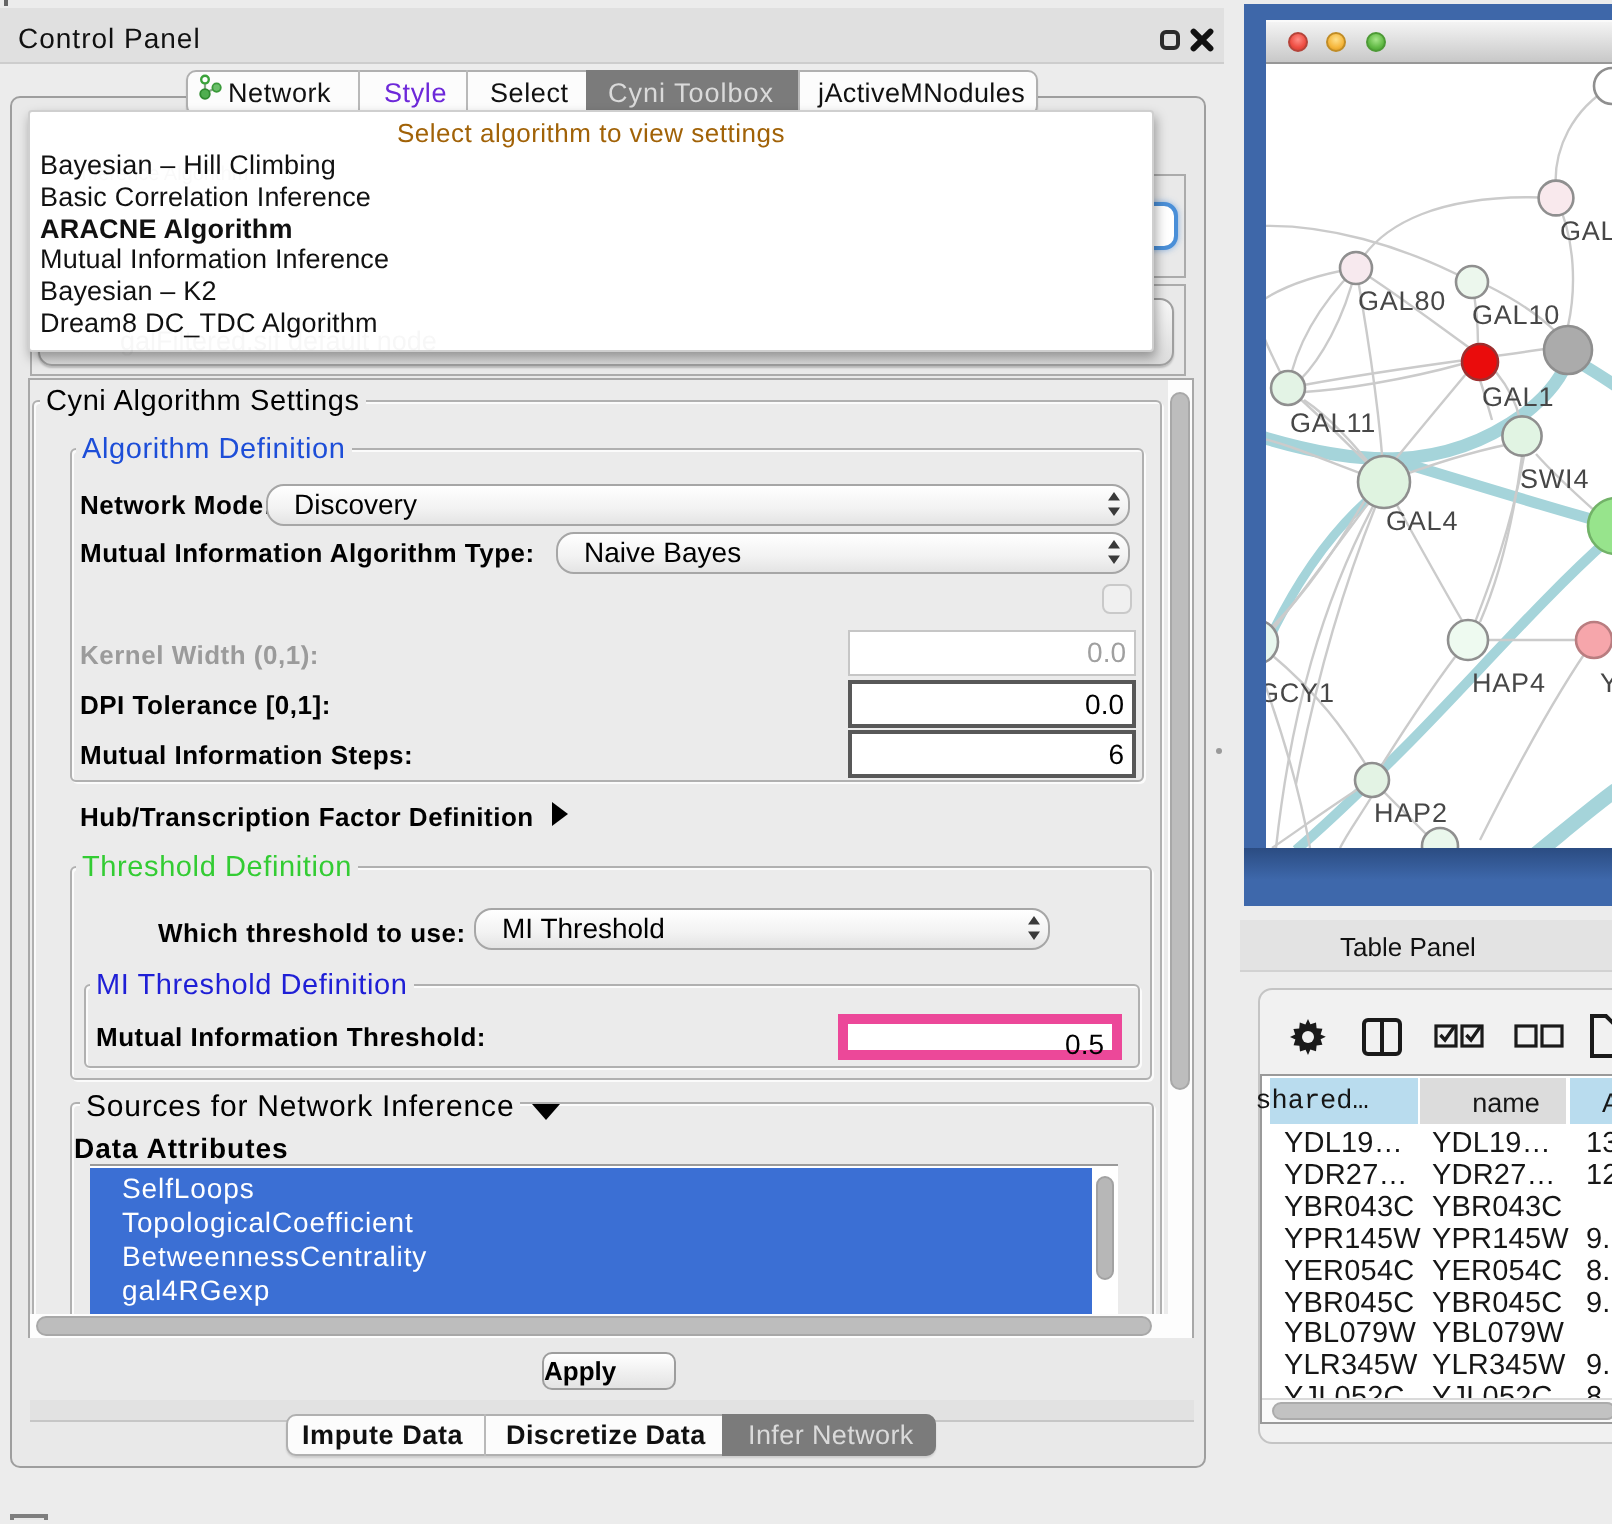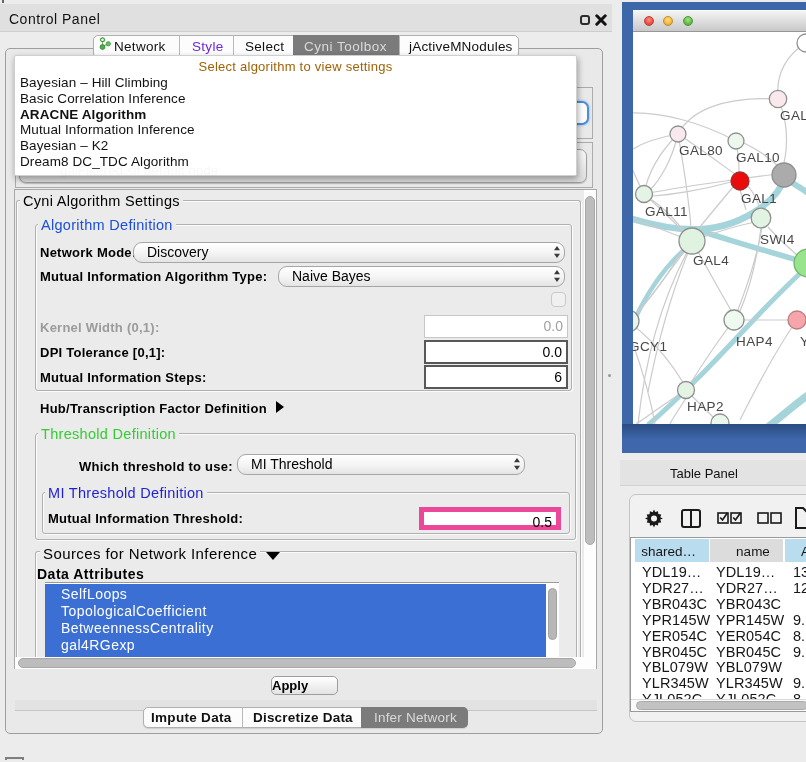--- a/index.html
+++ b/index.html
@@ -236,21 +236,21 @@
 <svg class="abs" style="left:757px; top:512px;" width="26" height="12" viewBox="0 0 26 12">
   <rect x="1" y="1" width="10" height="10" fill="none" stroke="#1a1a1a" stroke-width="1.6"></rect>
   <rect x="14" y="1" width="10" height="10" fill="none" stroke="#1a1a1a" stroke-width="1.6"></rect>
 </svg>
 <svg class="abs" style="left:795px; top:507px;" width="12" height="22" viewBox="0 0 12 22">
   <path d="M1 1 L8 1 L14 7 L14 21 L1 21 Z" fill="none" stroke="#1a1a1a" stroke-width="2"></path>
 </svg>
 
 <div class="abs" style="left:630px; top:537px; width:176px; height:175px; background:#fff; border:1px solid #9a9a9a; border-right:none;"></div>
 <div class="abs" style="left:635px; top:539px; width:74px; height:23px; background:#b9dcee;"></div>
-<div class="abs" style="left:616px; top:544px; width:80px; text-align:right; font-size:13.5px; color:#161616;">shared…</div>
+<div class="abs" style="left:616px; top:544px; width:80px; text-align:center; font-size:13.5px; color:#161616;font-family:Liberation Mono, monospace;">shared…</div>
 <div class="abs" style="left:710px; top:539px; width:73px; height:23px; background:#dcdcdc;"></div>
 <div class="abs" style="left:713px; top:544px; width:80px; text-align:center; font-size:13.5px; color:#161616;">name</div>
 <div class="abs" style="left:785px; top:539px; width:21px; height:23px; background:#b9dcee;"></div>
 <div class="abs" style="left:801px; top:544px; font-size:13.5px; color:#161616;">A</div>
 <div class="abs" style="left:631px; top:562px; width:175px; height:137px; overflow:hidden;">
   <div class="abs" style="left:11px; top:3px; width:72px; font-size:14.5px; color:#161616; line-height:15.9px; letter-spacing:0.1px;">YDL19…<br>YDR27…<br>YBR043C<br>YPR145W<br>YER054C<br>YBR045C<br>YBL079W<br>YLR345W<br>YJL052C</div>
   <div class="abs" style="left:85px; top:3px; width:72px; font-size:14.5px; color:#161616; line-height:15.9px; letter-spacing:0.1px;">YDL19…<br>YDR27…<br>YBR043C<br>YPR145W<br>YER054C<br>YBR045C<br>YBL079W<br>YLR345W<br>YJL052C</div>
   <div class="abs" style="left:162px; top:3px; width:20px; font-size:14.5px; color:#161616; line-height:15.9px;">13<br>12<br><br>9.<br>8.<br>9.<br><br>9.<br>8.</div>
 </div>
 <div class="abs" style="left:631px; top:699px; width:175px; height:1px; background:#dadada;"></div>

